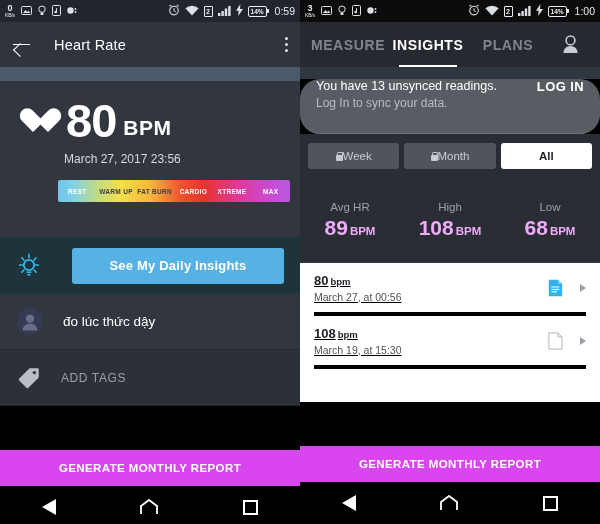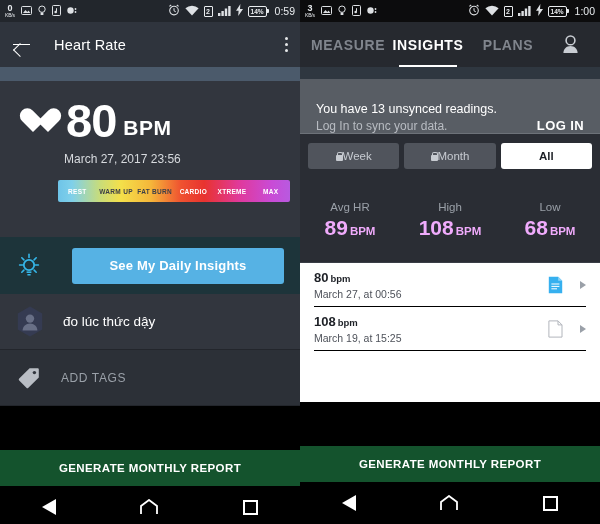--- a/index.html
+++ b/index.html
@@ -123,21 +123,21 @@
   .list-row.tags { background: #2c3037; }
   .row-label { color: #fff; font-size: 13.5px; margin-left: 19px; }
   .row-label.muted { color: #9aa0a8; font-size: 12px; letter-spacing: .6px; }
   .hexavatar { width: 28px; height: 31px; flex: 0 0 28px; position: relative; }
   .tagicon { width: 26px; height: 26px; flex: 0 0 26px; }
 
   .filler { flex: 1; background: #2c3037; }
   .filler.dark { background: #25282e; }
 
   .cta {
-    flex: 0 0 36px; background: #14532d; color: #fff;
+    flex: 0 0 36px; background: #d946ef; color: #fff;
     display: flex; align-items: center; justify-content: center;
     font-size: 11.5px; font-weight: bold; letter-spacing: .4px; cursor: pointer; margin-top: 44px;
   }
 
   .navbar {
     flex: 0 0 42px; background: #000;
     display: flex; align-items: center; justify-content: space-around;
   }
   .nav-back, .nav-home, .nav-recent { cursor: pointer; }
   .nav-back {
@@ -161,22 +161,23 @@
   .tab.active::after {
     content: ""; position: absolute; bottom: 0; left: 14%; right: 14%;
     height: 2.5px; background: #fff;
   }
   .tab.usr { flex: 0 0 44px; }
 
   .band2 { flex: 0 0 12px; background: #2f3740; }
 
   .sync-banner {
     flex: 0 0 55px; background: #585d64;
-    display: flex; align-items: flex-end; padding: 0 16px;
+    display: flex; align-items: flex-start; padding: 0 16px;
     border-bottom: 1px solid #6d7279;
+    border-radius: 20px;
   }
   .sync-texts { flex: 1; }
   .sync-l1 { color: #fff; font-size: 12.5px; }
   .sync-l2 { color: #b8bcc2; font-size: 12px; margin-top: 3px; }
   .login-btn { color: #fff; font-size: 13px; font-weight: bold; letter-spacing: .4px; cursor: pointer; }
 
   .seg-wrap {
     flex: 0 0 44px; background: #2a2d34;
     display: flex; align-items: center; padding: 0 8px; gap: 5px;
   }
@@ -203,22 +204,22 @@
   .stat { flex: 1; text-align: center; }
   .stat-lab { color: #9aa0a8; font-size: 11.5px; margin-bottom: 3px; }
   .stat-val {
     color: #f0abfc; font-size: 21px; font-weight: bold;
     font-family: Liberation Sans, sans-serif;
   }
   .stat-val em { font-style: normal; font-size: 11.5px; margin-left: 2px; }
 
   .reading-list { flex: 1; background: #fff; padding: 0 14px; }
   .reading {
-    height: 44px; display: flex; align-items: center;
-    border-bottom: 1px solid #000000; cursor: pointer;
+    height: 53px; display: flex; align-items: center;
+    border-bottom: 4px solid #000000; cursor: pointer; text-decoration: underline;
   }
   .r-texts { flex: 1; }
   .r-val { color: #1d2026; font-size: 13px; font-weight: bold; }
   .r-val em { font-style: normal; font-size: 9.5px; font-weight: bold; margin-left: 2px; }
   .r-date { color: #4e525a; font-size: 10.5px; margin-top: 3px; }
   .doc { width: 15px; height: 18px; margin-right: 17px; }
   .chev {
     width: 0; height: 0; border-top: 4.5px solid transparent;
     border-bottom: 4.5px solid transparent; border-left: 6px solid #9aa0a8;
   }
@@ -513,21 +514,21 @@
                 <path d="M3.4 10.4h8"></path>
                 <path d="M3.4 12.8h5.6"></path>
               </g>
           </svg>
         </div>
         <div class="chev"></div>
       </div>
       <div class="reading">
         <div class="r-texts">
           <div class="r-val"><span>108</span><em>bpm</em></div>
-          <div class="r-date">March 19, at 15:25</div>
+          <div class="r-date">March 19, at 15:30</div>
         </div>
         <div class="doc">
           <svg width="15" height="18" viewBox="0 0 15 18">
             <path d="M0.9 0.9h9.1l4 4v12.2H0.9z" fill="#fff" stroke="#b2b6bc" stroke-width="1"></path>
             <path d="M10 0.9v4h4" fill="none" stroke="#b2b6bc" stroke-width="1"></path>
           </svg>
         </div>
         <div class="chev"></div>
       </div>
     </div>

